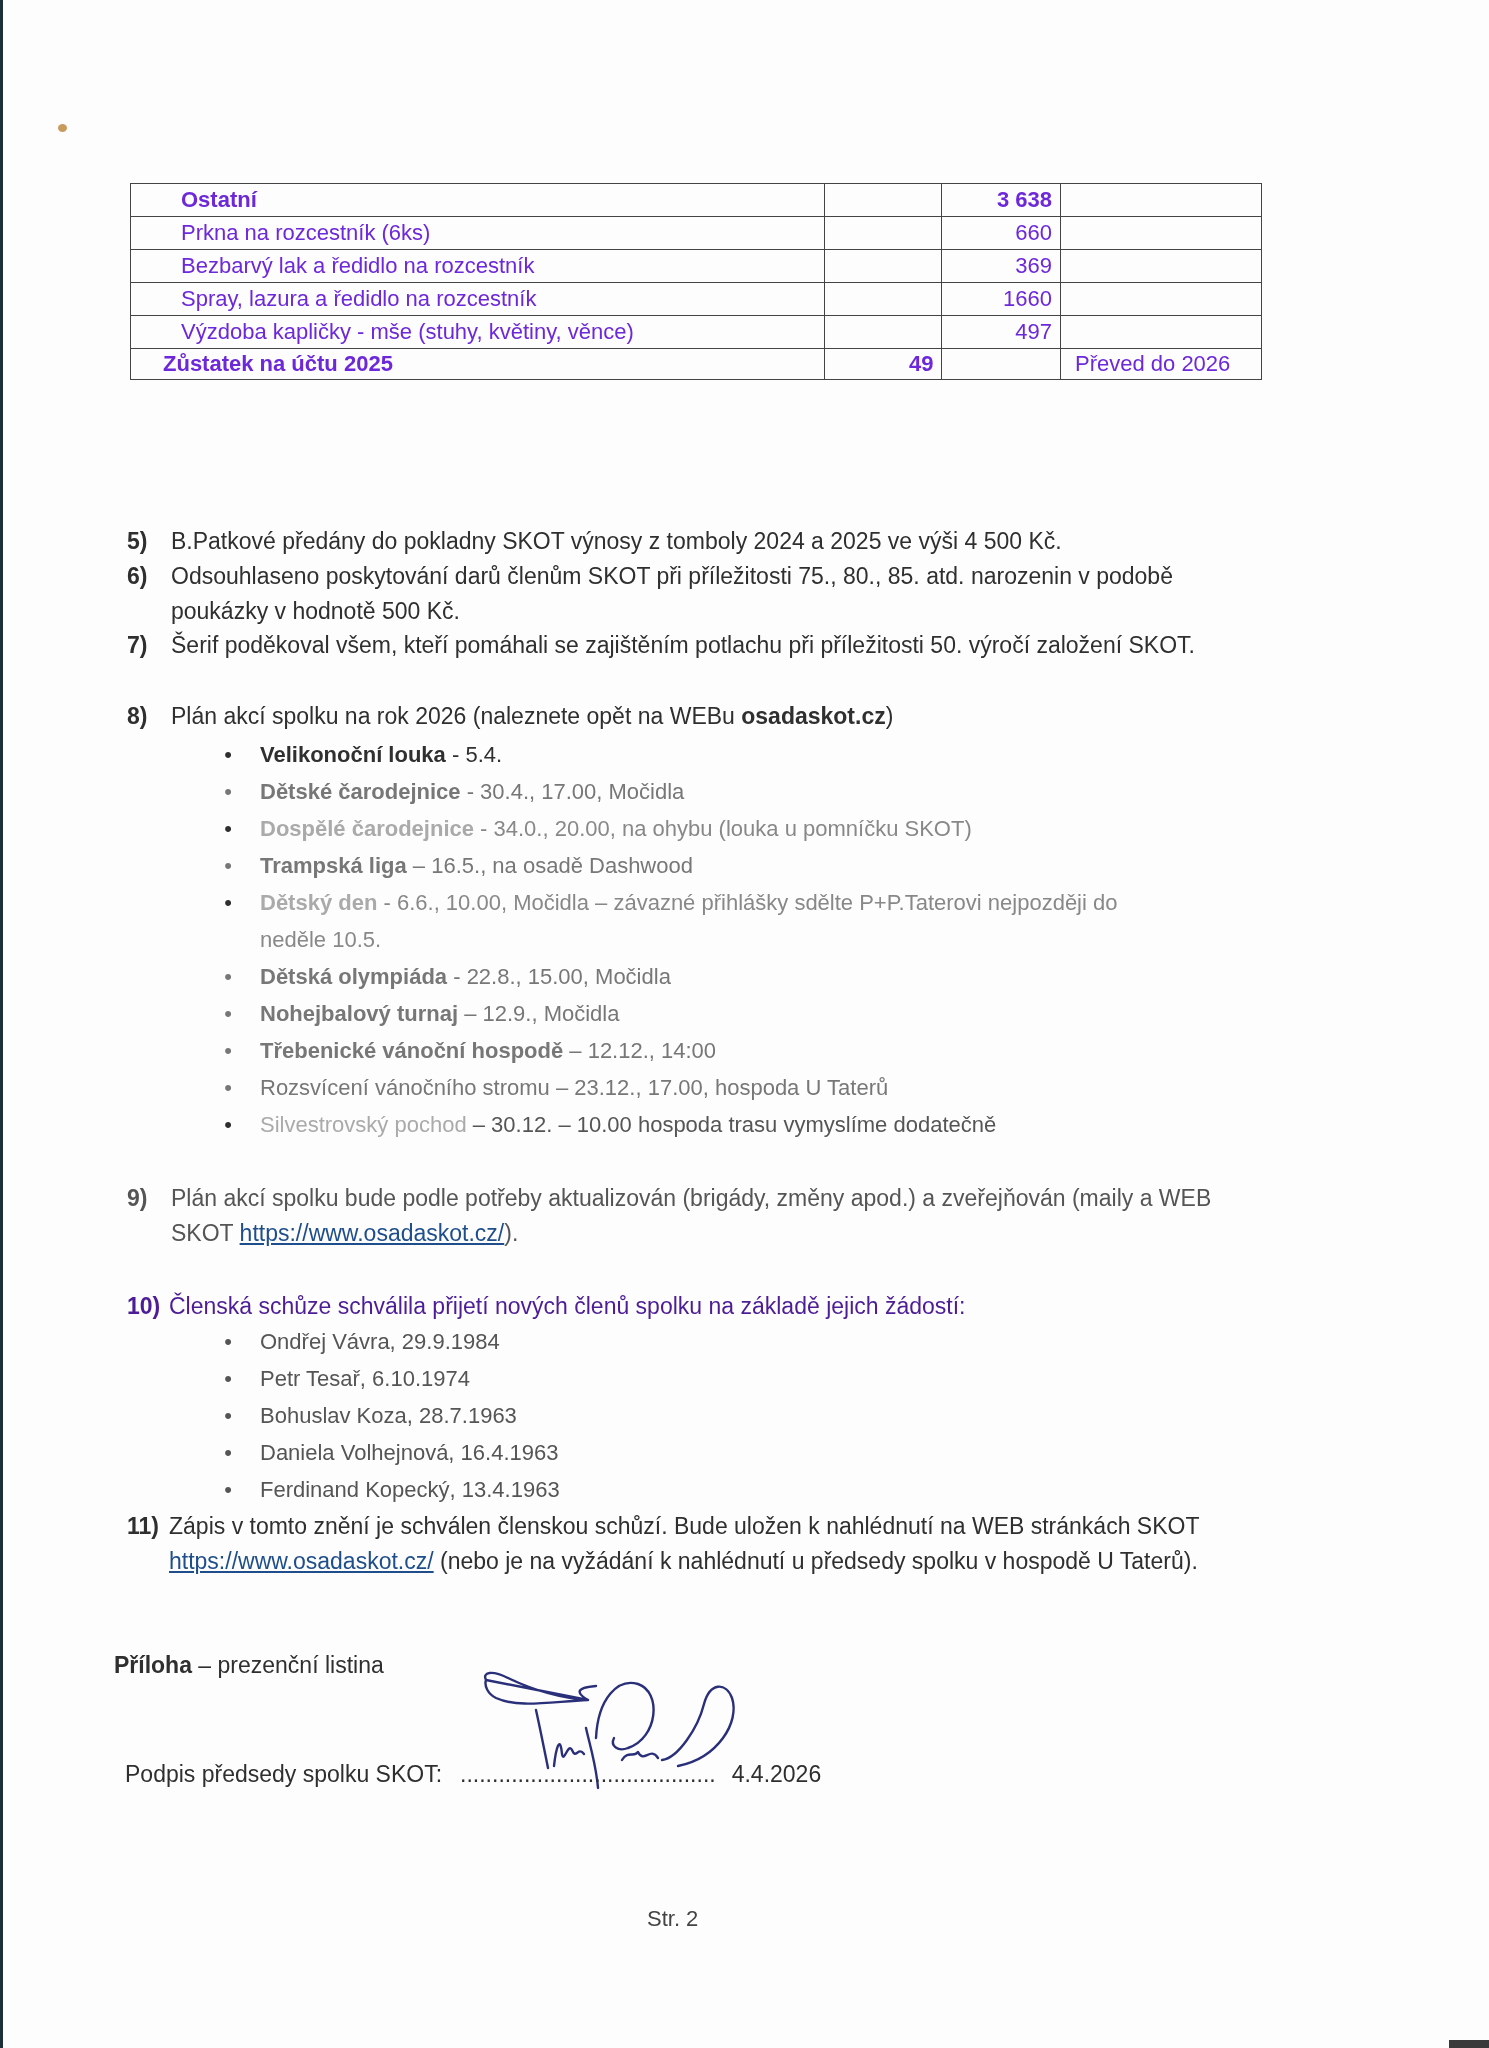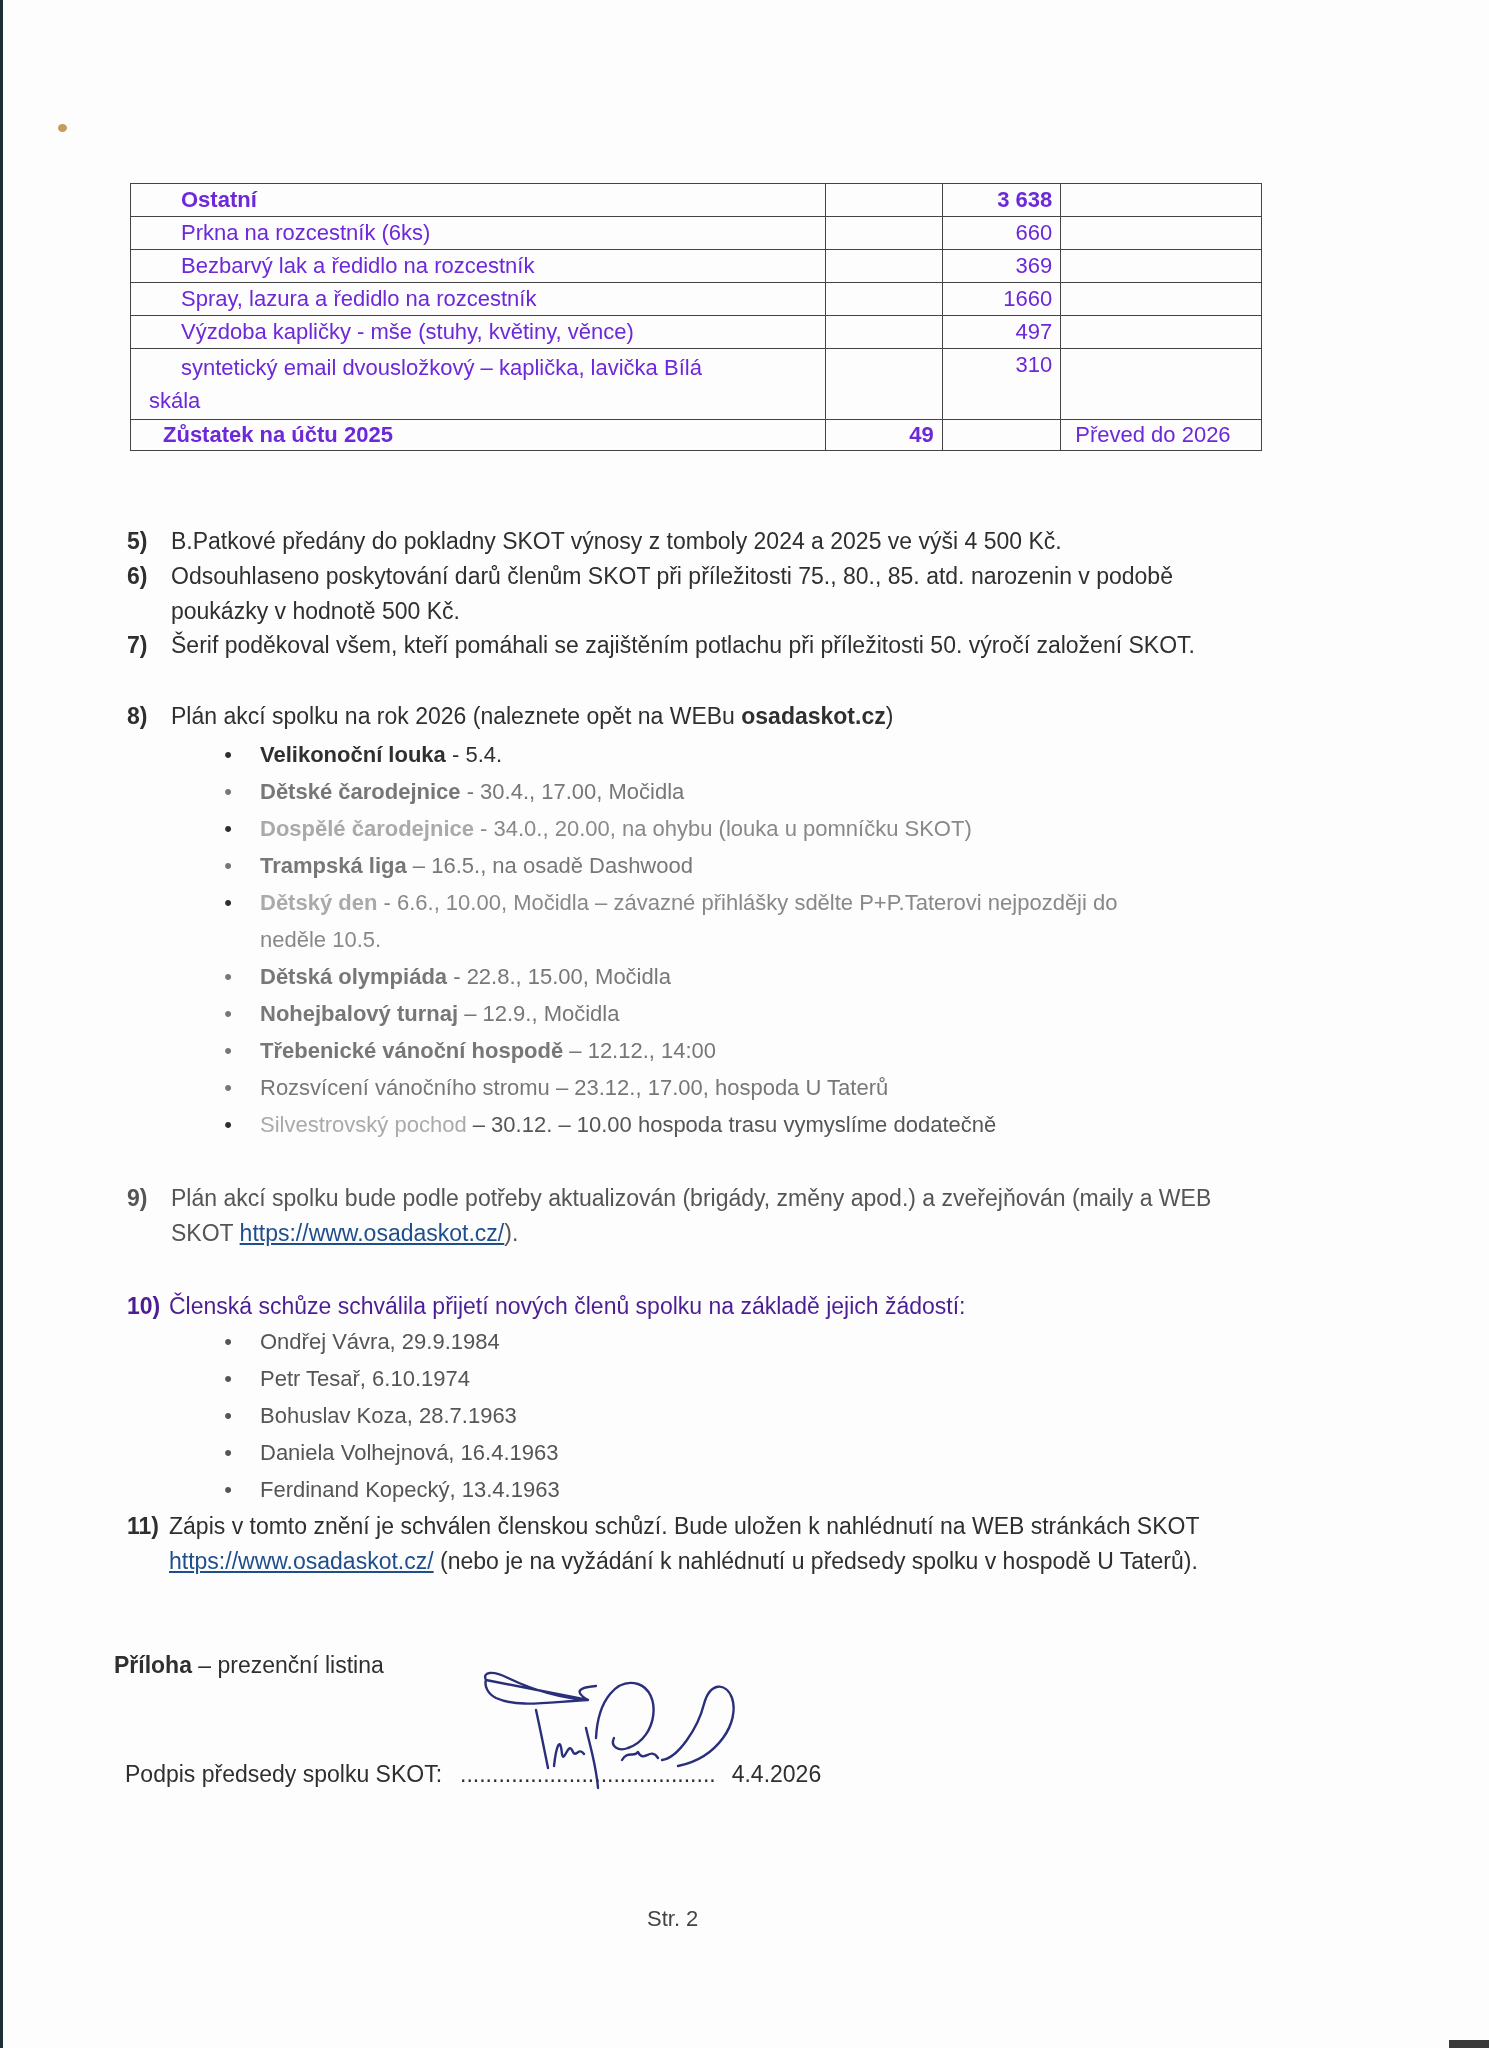--- a/index.html
+++ b/index.html
@@ -92,29 +92,20 @@
     <td class="c2"></td>
     <td class="c3">1660</td>
     <td class="c4"></td>
   </tr>
   <tr>
     <td class="c1">Výzdoba kapličky - mše (stuhy, květiny, věnce)</td>
     <td class="c2"></td>
     <td class="c3">497</td>
     <td class="c4"></td>
   </tr>
-  <tr class="multi">
-    <td class="c1">
-      <span>syntetický email dvousložkový – kaplička, lavička Bílá</span>
-      <span class="wrap">skála</span>
-    </td>
-    <td class="c2"></td>
-    <td class="c3">310</td>
-    <td class="c4"></td>
-  </tr>
   <tr class="total">
     <td class="c1">Zůstatek na účtu 2025</td>
     <td class="c2">49</td>
     <td class="c3"></td>
     <td class="c4">Převed do 2026</td>
   </tr>
 </tbody>
   </table>
 
 <div class="item i5" style="top:524px">

